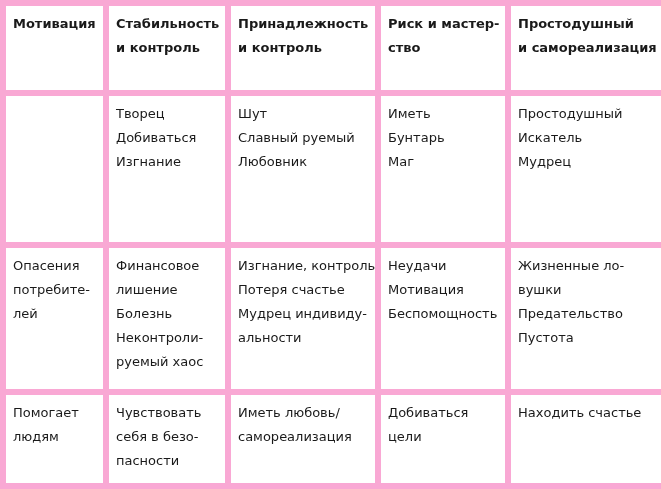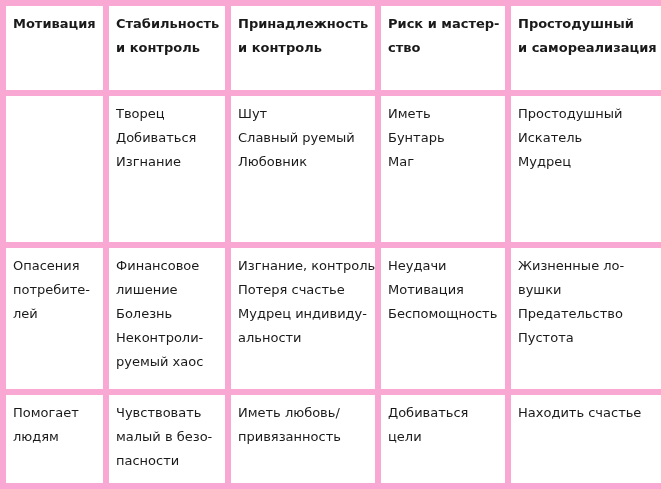--- a/index.html
+++ b/index.html
@@ -136,26 +136,26 @@
         <span class="line">Пустота</span>
       </td>
     </tr>
     <tr class="r-help">
       <td>
         <span class="line">Помогает</span>
         <span class="line">людям</span>
       </td>
       <td>
         <span class="line">Чувствовать</span>
-        <span class="line">малый в безо-</span>
+        <span class="line">себя в безо-</span>
         <span class="line">пасности</span>
       </td>
       <td>
         <span class="line">Иметь любовь/</span>
-        <span class="line">привязанность</span>
+        <span class="line">самореализация</span>
       </td>
       <td>
         <span class="line">Добиваться</span>
         <span class="line">цели</span>
       </td>
       <td>
         <span class="line">Находить счастье</span>
       </td>
     </tr>
   </tbody>

